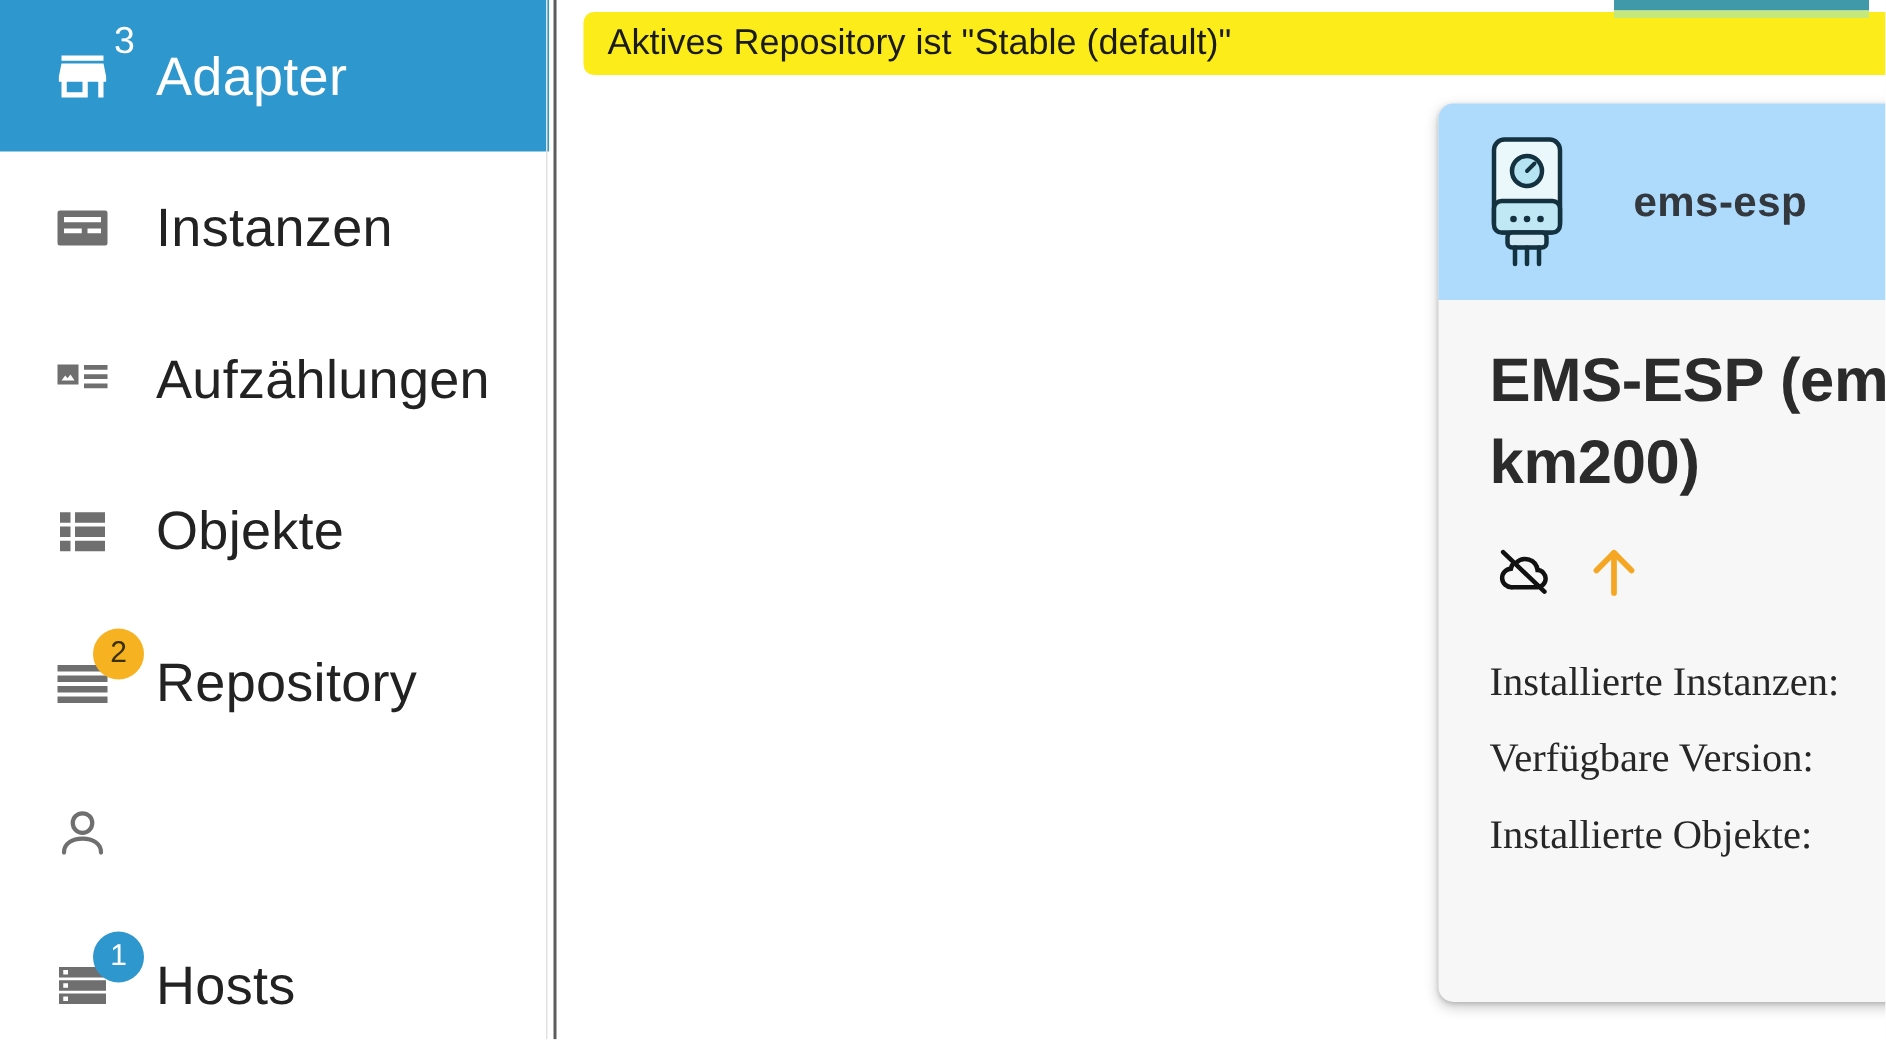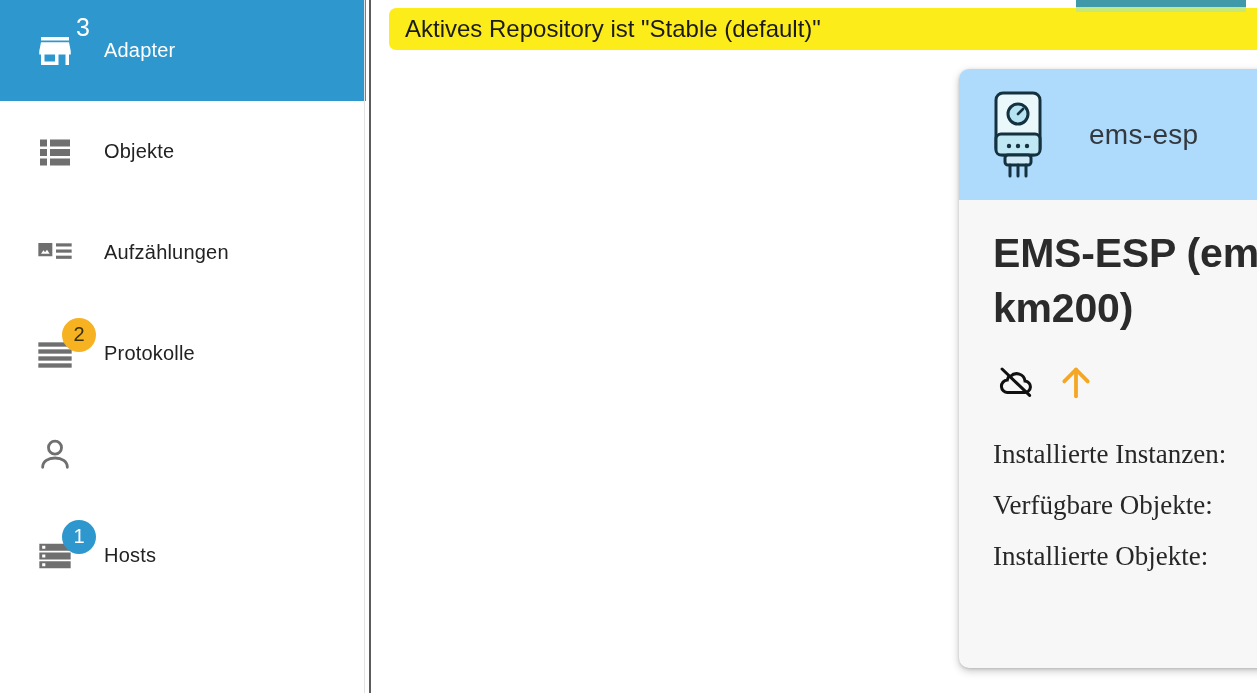--- a/index.html
+++ b/index.html
@@ -40,21 +40,21 @@
     height: 46px;
     flex: 0 0 46px;
     display: flex;
     align-items: center;
     justify-content: center;
     color: #6f6f6f;
   }
   .nav-item.active .nav-icon { color: #ffffff; }
   .nav-item .nav-label {
     margin-left: 26px;
-    font-size: 20px;
+    font-size: 36px;
     color: #222222;
     letter-spacing: .2px;
     white-space: nowrap;
   }
   .nav-item.active .nav-label { color: #ffffff; }
 
   
   .badge {
     position: absolute;
     min-width: 34px; height: 34px;
@@ -168,21 +168,21 @@
     overflow: hidden;
   }
   .card-logo {
     width: 76px; height: 96px;
     flex: 0 0 76px;
     display: flex; align-items: center; justify-content: center;
   }
   .card-header-title {
     margin-left: 30px;
     font-size: 28px;
-    font-weight: normal;
+    font-weight: bold;
     color: #33383f;
     letter-spacing: .3px;
   }
 
   .card-body {
     position: relative;
     padding: 26px 34px 0 34px;
   }
   .card-title {
     font-size: 41px;
@@ -221,58 +221,66 @@
     <div class="nav-item active">
       <span class="nav-icon">
         <svg width="42" height="42" viewBox="0 0 24 24" fill="currentColor" aria-hidden="true">
           <path d="M20 4H4v2h16V4zm1 10v-2l-1-5H4l-1 5v2h1v6h10v-6h4v6h2v-6h1zm-9 4H6v-4h6v4z"></path>
         </svg>
         <span class="badge plain">3</span>
       </span>
       <span class="nav-label">Adapter</span>
     </div>
 
+    <div class="nav-item">
+      <span class="nav-icon">
+        <svg width="40" height="40" viewBox="0 0 24 24" fill="currentColor" aria-hidden="true">
+          <path d="M3 5h18a1 1 0 0 1 1 1v12a1 1 0 0 1-1 1H3a1 1 0 0 1-1-1V6a1 1 0 0 1 1-1zm1.6 2.6v2.1h14.8V7.6H4.6zm0 4.6v1.9h7.1v-1.9H4.6zm9.4 0v1.9h5.4v-1.9H14z"></path>
+        </svg>
+      </span>
+      <span class="nav-label">Instanzen</span>
+    </div>
+
+    <div class="nav-item">
+      <span class="nav-icon">
+        <svg width="40" height="40" viewBox="0 0 24 24" fill="currentColor" aria-hidden="true">
+          <path d="M2 6h8.4v8H2V6zm1.6 6.4h5.2L7.2 10l-1.2 1.5-0.9-1.1-1.5 2z"></path>
+          <rect x="12.6" y="6.2" width="9.4" height="1.9"></rect>
+          <rect x="12.6" y="9.9" width="9.4" height="1.9"></rect>
+          <rect x="12.6" y="13.6" width="9.4" height="1.9"></rect>
+        </svg>
+      </span>
+      <span class="nav-label">Aufzählungen</span>
+    </div>
 
     <div class="nav-item">
       <span class="nav-icon">
         <svg width="40" height="40" viewBox="0 0 24 24" fill="currentColor" aria-hidden="true">
           <rect x="3" y="4.5" width="4.2" height="4.2"></rect>
           <rect x="9" y="4.5" width="12" height="4.2"></rect>
           <rect x="3" y="10.2" width="4.2" height="4.2"></rect>
           <rect x="9" y="10.2" width="12" height="4.2"></rect>
           <rect x="3" y="15.9" width="4.2" height="4.2"></rect>
           <rect x="9" y="15.9" width="12" height="4.2"></rect>
         </svg>
       </span>
       <span class="nav-label">Objekte</span>
     </div>
 
     <div class="nav-item">
       <span class="nav-icon">
         <svg width="40" height="40" viewBox="0 0 24 24" fill="currentColor" aria-hidden="true">
-          <path d="M2 6h8.4v8H2V6zm1.6 6.4h5.2L7.2 10l-1.2 1.5-0.9-1.1-1.5 2z"></path>
-          <rect x="12.6" y="6.2" width="9.4" height="1.9"></rect>
-          <rect x="12.6" y="9.9" width="9.4" height="1.9"></rect>
-          <rect x="12.6" y="13.6" width="9.4" height="1.9"></rect>
-        </svg>
-      </span>
-      <span class="nav-label">Aufzählungen</span>
-    </div>
-
-    <div class="nav-item">
-      <span class="nav-icon">
-        <svg width="40" height="40" viewBox="0 0 24 24" fill="currentColor" aria-hidden="true">
           <rect x="2" y="5" width="20" height="2.6"></rect>
           <rect x="2" y="9.2" width="20" height="2.6"></rect>
           <rect x="2" y="13.4" width="20" height="2.6"></rect>
           <rect x="2" y="17.6" width="20" height="2.6"></rect>
         </svg>
         <span class="badge amber">2</span>
       </span>
-      <span class="nav-label">Protokolle</span>
+      <span class="nav-label">Repository</span>
     </div>
 
     <div class="nav-item">
       <span class="nav-icon">
         <svg width="40" height="40" viewBox="0 0 24 24" fill="none" stroke="currentColor" stroke-width="1.7" aria-hidden="true">
           <circle cx="12" cy="7.6" r="3.9"></circle>
           <path d="M4.6 19.4c0-3.6 3.3-5.6 7.4-5.6s7.4 2 7.4 5.6" stroke-linecap="round"></path>
         </svg>
       </span>
     </div>
@@ -347,21 +355,21 @@
               </svg>
             </span>
           </div>
 
           <div class="info-list">
             <div class="info-row">
               <span class="label">Installierte Instanzen:</span>
 
             </div>
             <div class="info-row">
-              <span class="label">Verfügbare Objekte:</span>
+              <span class="label">Verfügbare Version:</span>
 
             </div>
             <div class="info-row">
               <span class="label">Installierte Objekte:</span>
 
             </div>
           </div>
         </div>
 
       </article>

